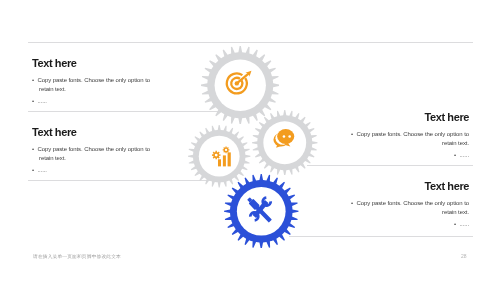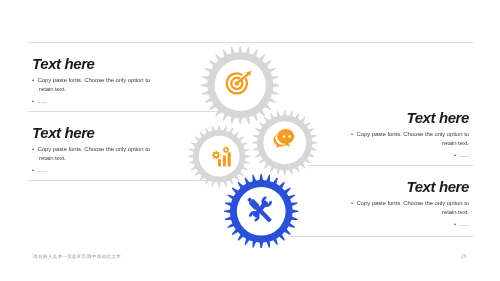--- a/index.html
+++ b/index.html
@@ -1,21 +1,21 @@
 <!DOCTYPE html>
 <html><head>
 <meta charset="utf-8">
 <style>
   html,body{margin:0;padding:0;}
   body{width:500px;height:281px;overflow:hidden;background:#ffffff;
        font-family:"Liberation Sans",sans-serif;position:relative;}
   .slide{position:absolute;left:0;top:0;width:500px;height:281px;background:#fff;overflow:hidden;}
   .rule{position:absolute;height:1px;background:#dcdcde;}
   .txtblk{position:absolute;}
-  .hdr{font-size:15px;font-weight:bold;color:#1b1b1b;letter-spacing:-0.4px;line-height:11px;white-space:nowrap;font-style:italic;}
+  .hdr{font-size:11px;font-weight:bold;color:#1b1b1b;letter-spacing:-0.4px;line-height:11px;white-space:nowrap;}
   .bullets{margin:0;padding:0;list-style:none;margin-top:7px;}
   .bullets li{position:relative;font-size:6px;letter-spacing:-0.09px;color:#3f3f3f;line-height:9px;text-indent:-7px;padding-left:7px;}
   .bullets li+li{margin-top:2.6px;}
   .bullets li::before{content:"\2022\00a0\00a0";color:#4a4a4a;font-size:6px;letter-spacing:0;}
   .right{text-align:right;}
   .right .bullets li{text-indent:0;padding-left:0;}
   .ph{color:#c9c9c9;letter-spacing:0.45px;}
   .gear{position:absolute;}
   .footer{position:absolute;font-size:4.7px;color:#9c9c9c;letter-spacing:0.2px;white-space:nowrap;}
   .pgnum{position:absolute;font-size:5px;color:#b5b5b5;}

